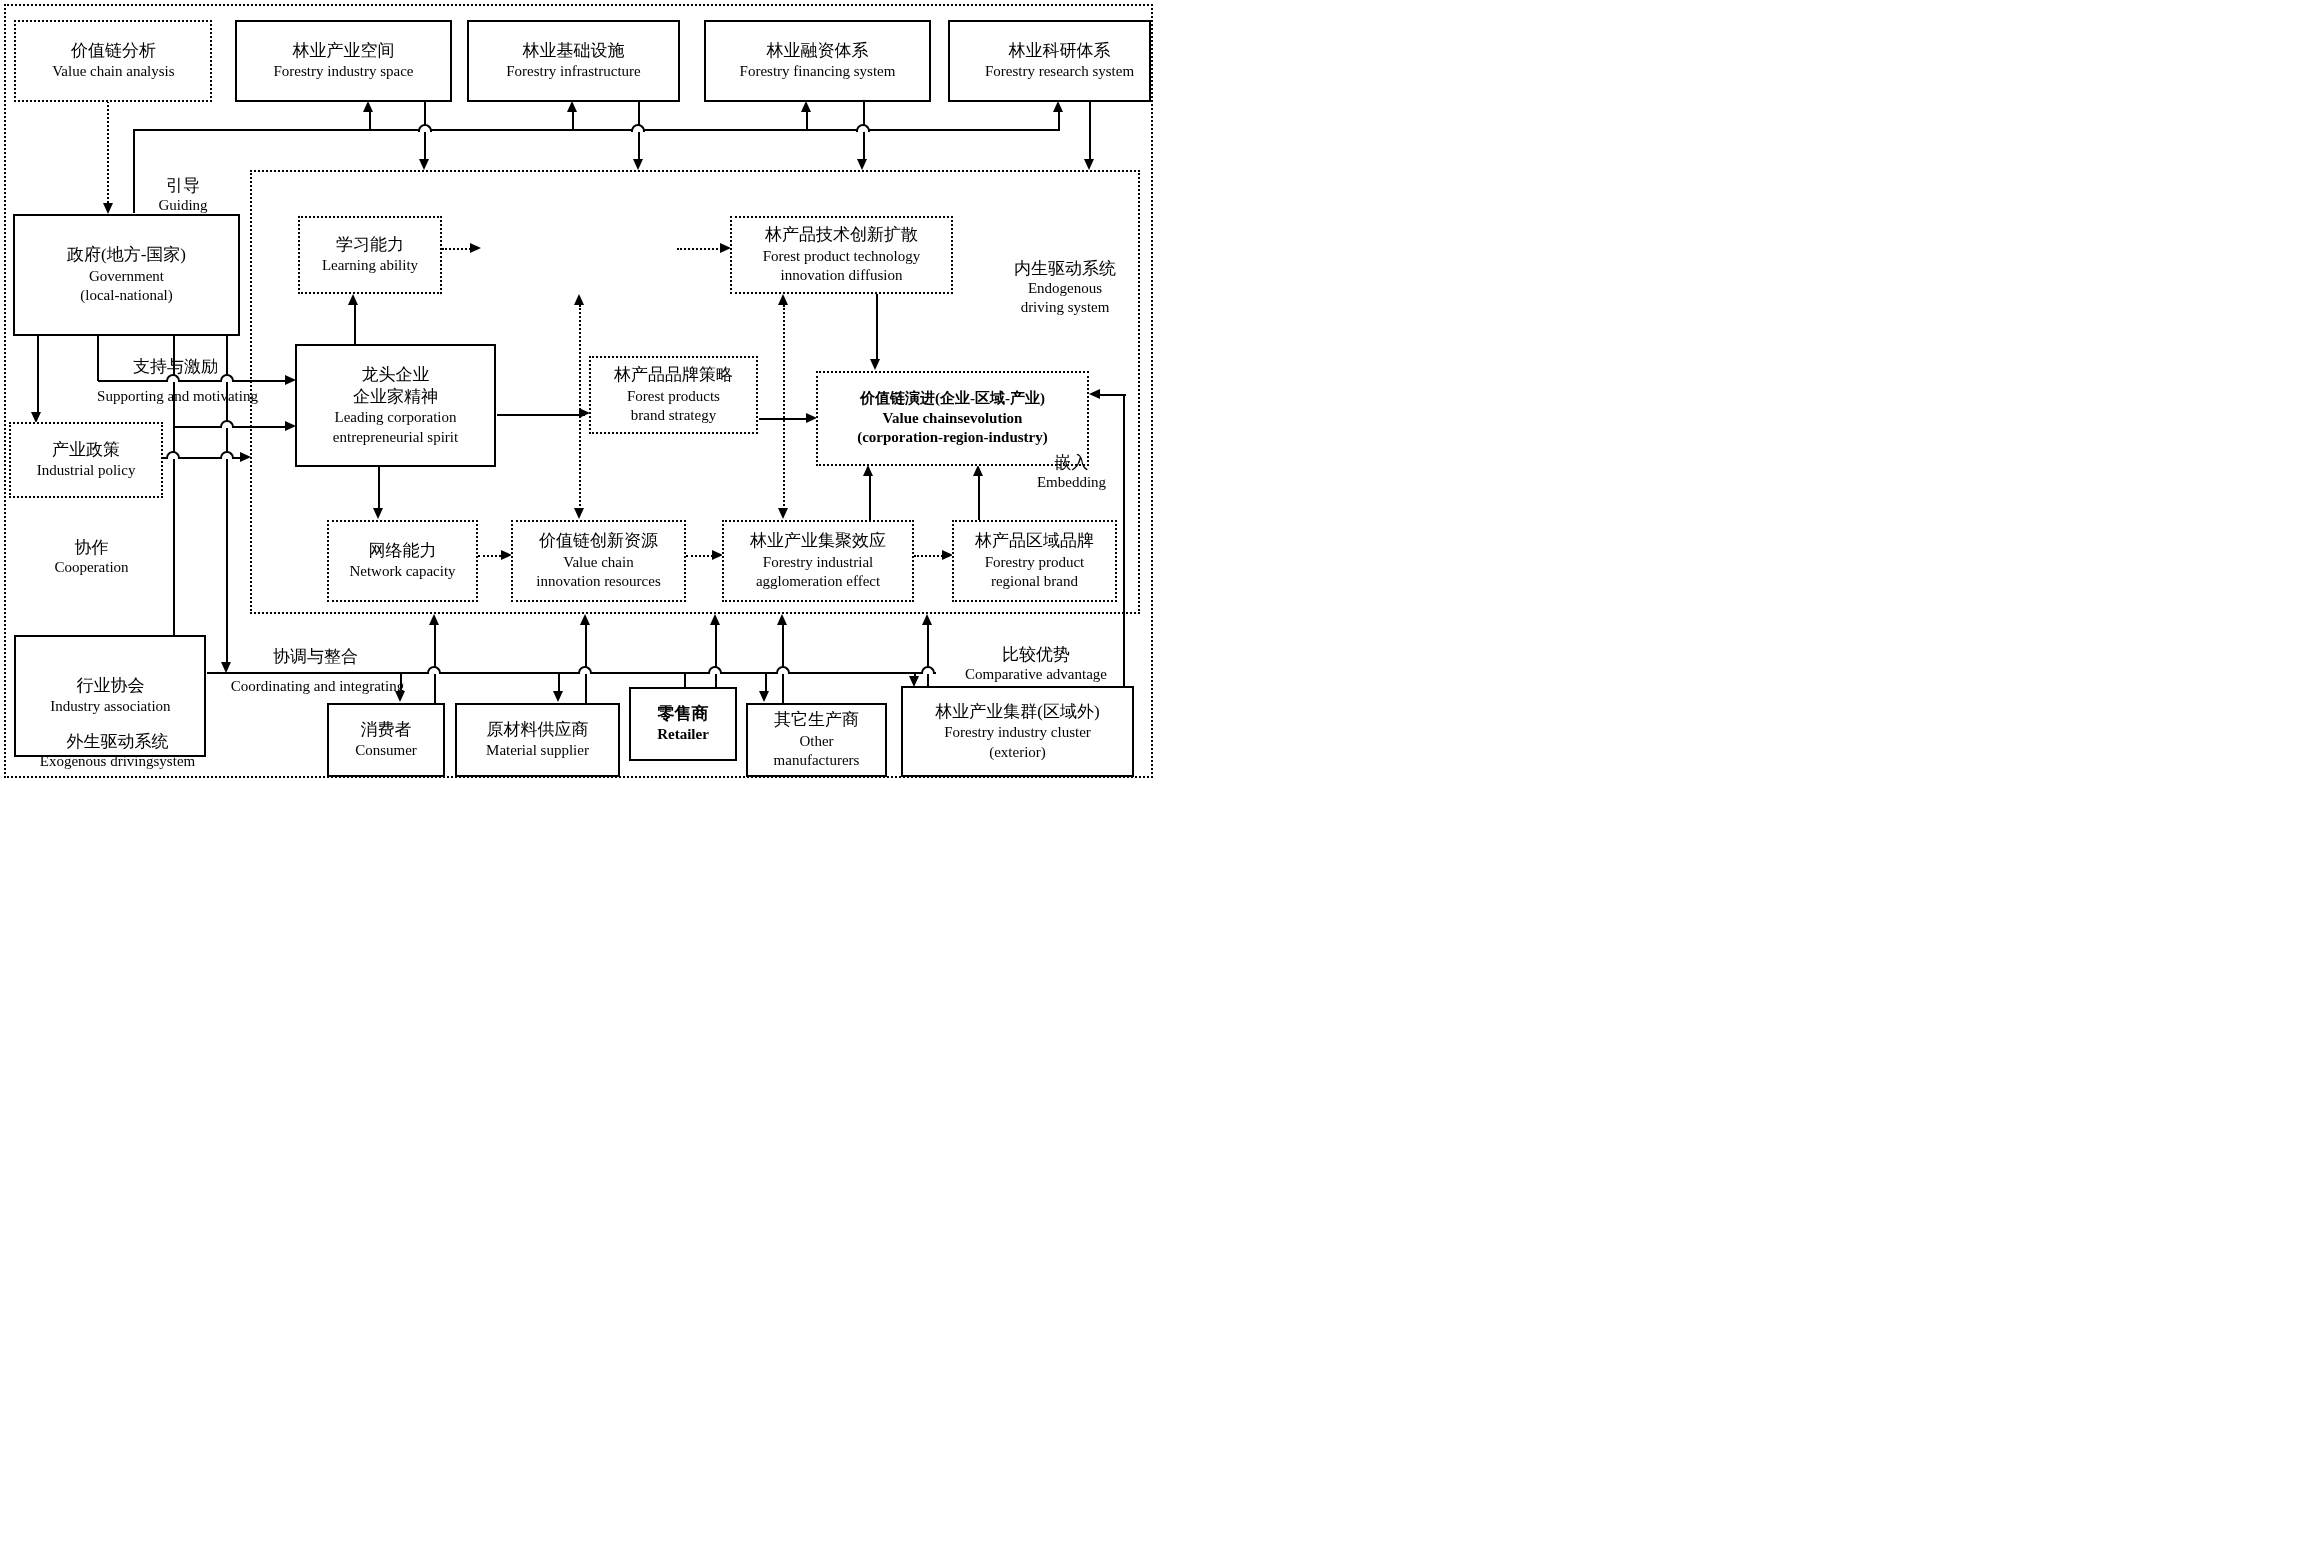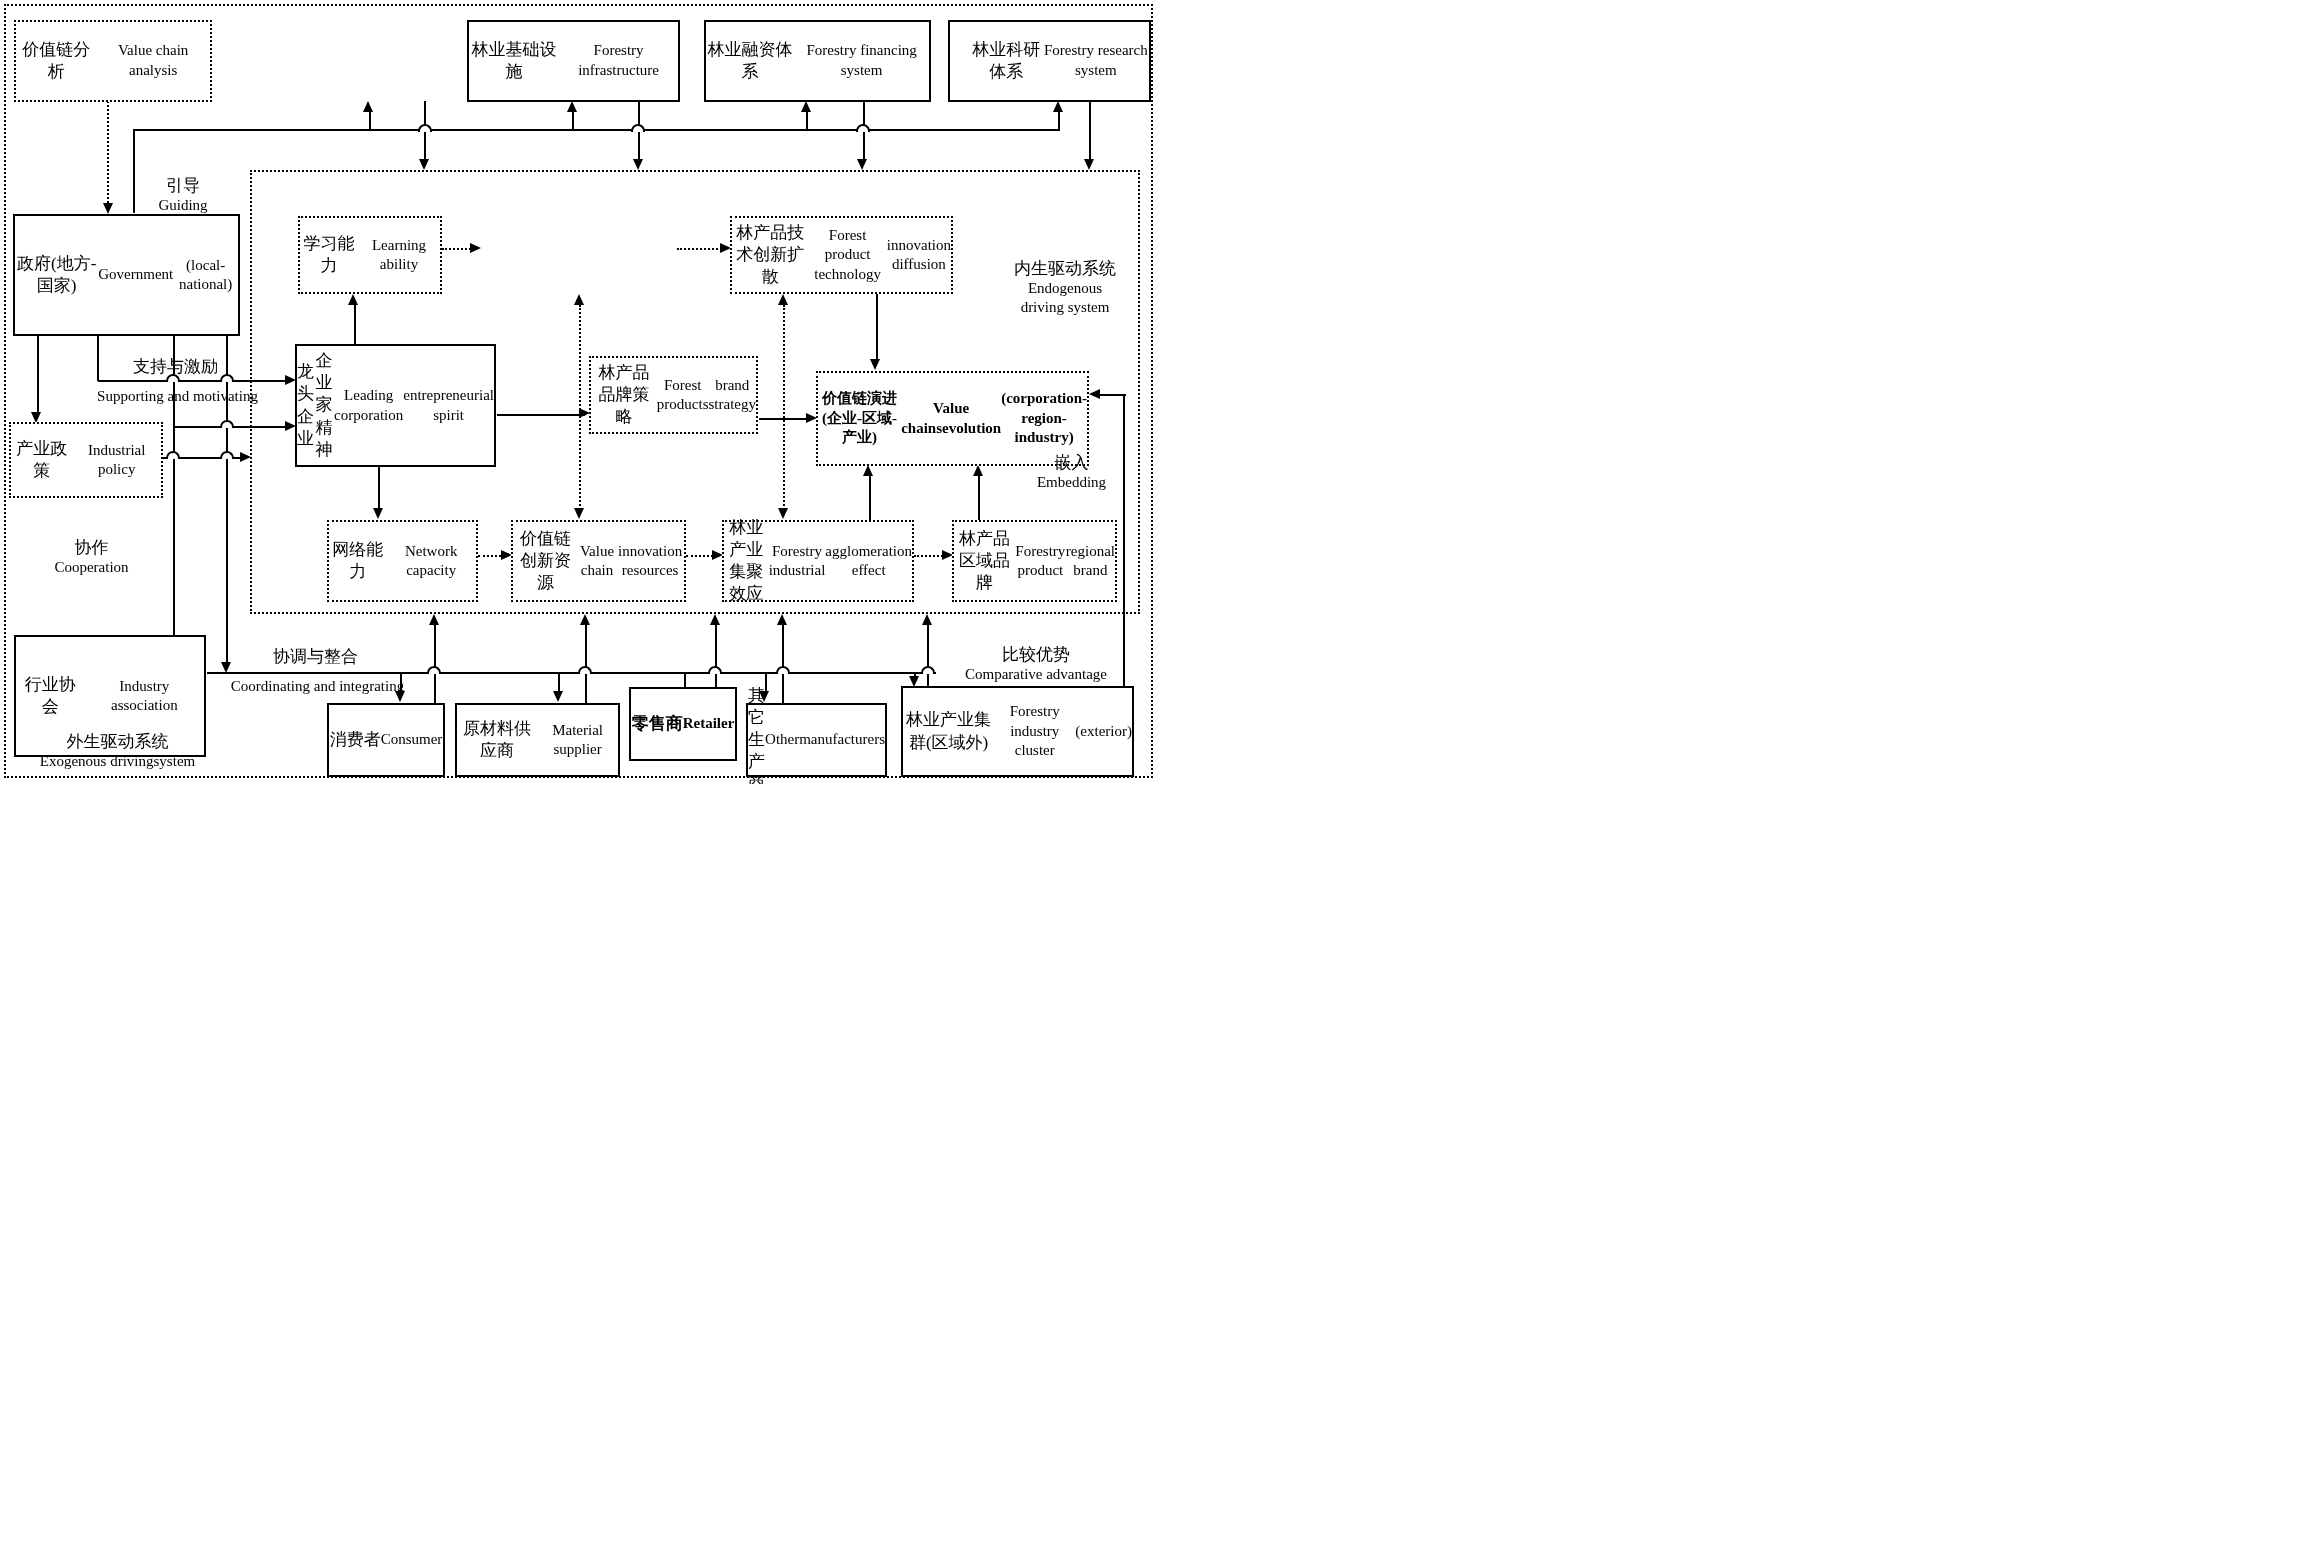--- a/index.html
+++ b/index.html
@@ -1,21 +1,21 @@
 <!DOCTYPE html>
 <html style="font-size:10.5px"><head>
 <meta charset="utf-8">
 <style>
   html,body{margin:0;padding:0;background:#ffffff;}
   #stage{position:relative;width:1159px;height:784px;background:#fff;overflow:hidden;
          font-family:"Liberation Serif","DejaVu Serif",serif;color:#000;}
   .outer{position:absolute;left:3.9px;top:3.9px;width:1149px;height:774px;border:2.6px dotted #000;box-sizing:border-box;z-index:0;}
   .inner{position:absolute;left:250px;top:170px;width:890px;height:444px;border:2.6px dotted #000;box-sizing:border-box;z-index:0;}
   .box{position:absolute;background:#fff;border:2px solid #000;box-sizing:border-box;
-       display:flex;flex-direction:row;align-items:center;justify-content:center;
+       display:flex;flex-direction:column;align-items:center;justify-content:center;
        text-align:center;line-height:1.3;z-index:2;}
   .box.dotted{border:2.3px dotted #000;}
   .zh{font-size:17px;}
   .en{font-size:15px;}
   .bold .zh,.bold .en{font-weight:bold;}
   .bold .zh{font-size:15px;}
   .lbl{position:absolute;text-align:center;z-index:3;line-height:1.25;}
   .lbl .zh{font-size:17px;}
   .lbl .en{font-size:15px;}
   .hl{position:absolute;height:2px;background:#000;z-index:1;}
@@ -35,20 +35,24 @@
 
 <div id="stage">
 
   <div class="outer"></div>
   <div class="inner"></div>
 
   <div class="box dotted" style="left:14.4px;top:19.6px;width:198px;height:82px;">
     <div class="zh">价值链分析</div>
     <div class="en">Value chain analysis</div>
   </div>
+  <div class="box" style="left:235px;top:19.6px;width:217px;height:82px;">
+    <div class="zh">林业产业空间</div>
+    <div class="en">Forestry industry space</div>
+  </div>
   <div class="box" style="left:467px;top:19.6px;width:213px;height:82px;">
     <div class="zh">林业基础设施</div>
     <div class="en">Forestry infrastructure</div>
   </div>
   <div class="box" style="left:704px;top:19.6px;width:227px;height:82px;">
     <div class="zh">林业融资体系</div>
     <div class="en">Forestry financing system</div>
   </div>
   <div class="box" style="left:948px;top:19.6px;width:203px;height:82px;padding-left:20px;">
     <div class="zh">林业科研体系</div>

